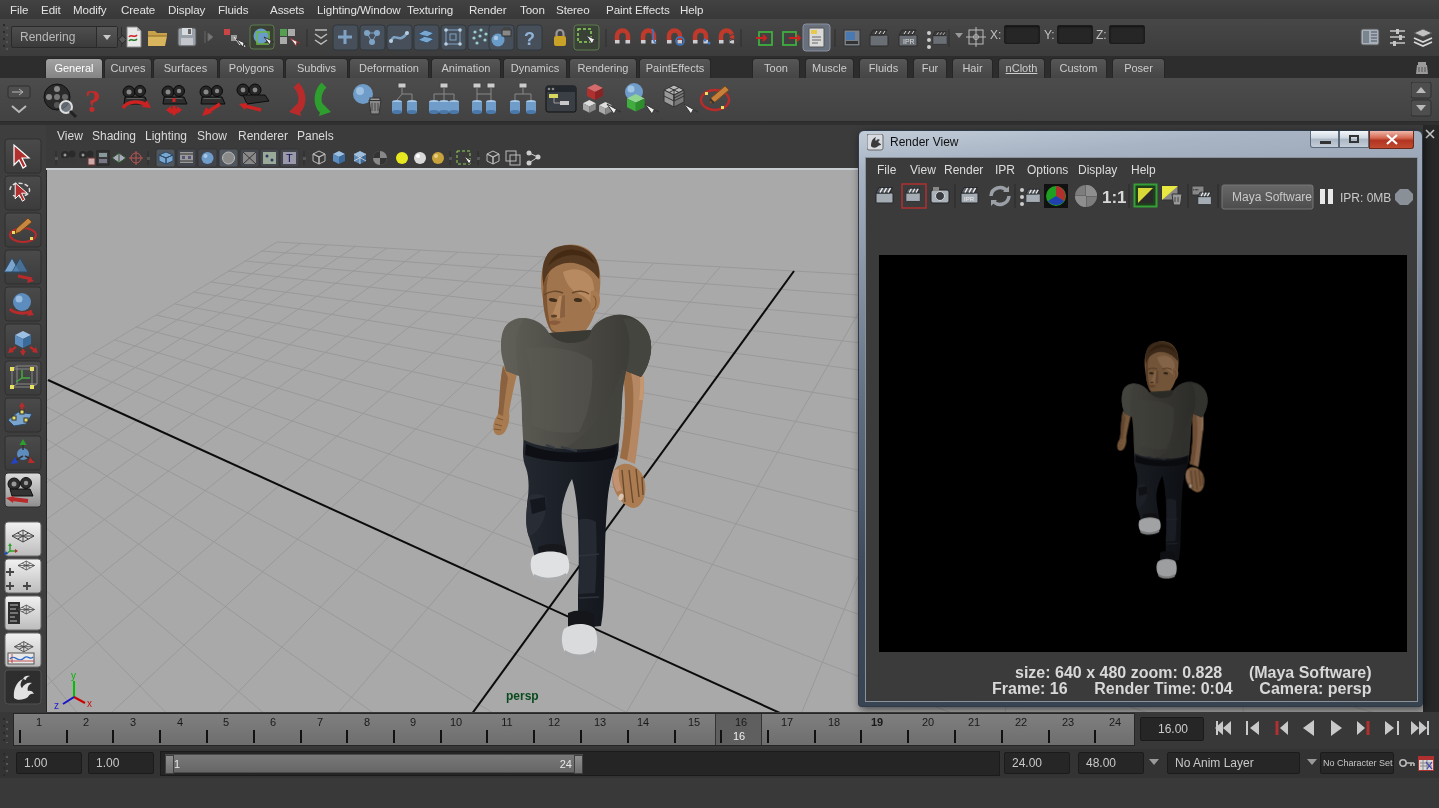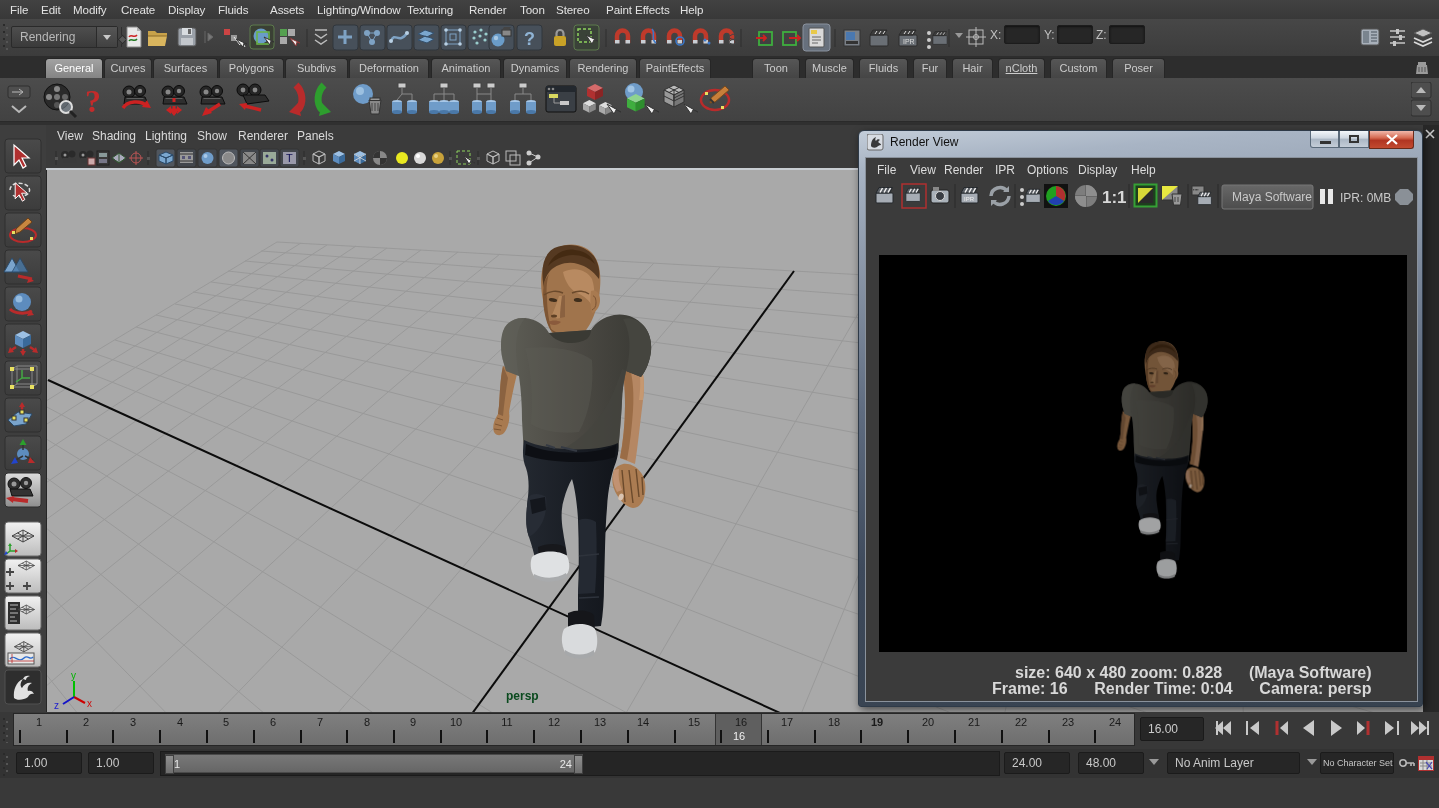--- a/index.html
+++ b/index.html
@@ -55,21 +55,21 @@
 #rvcanvas{position:absolute;left:13px;top:97px;width:528px;height:397px;background:#000;overflow:hidden;}
 .rvstat{position:absolute;color:#d8d8d8;font-size:16px;font-weight:bold;white-space:pre;}
 #behindwin{position:absolute;left:1423px;top:125px;width:16px;height:587px;background:#282828;}
 
 
 #timeline{position:absolute;left:0;top:712px;width:1439px;height:37px;background:#383838;}
 #ruler{position:absolute;left:13px;top:1px;width:1122px;height:33px;background:linear-gradient(#7f7f7f,#6e6e6e);border:1px solid #262626;}
 .fnum{position:absolute;top:2px;font-size:11px;color:#1a1a1a;}
 .ftick{position:absolute;top:16px;width:2px;height:13px;background:#111;}
 #curframe{position:absolute;top:0px;width:47px;height:31px;background:#5f5f5f;border-left:1px solid #333;border-right:1px solid #333;}
-#tcfield{position:absolute;left:1140px;top:5px;width:64px;height:24px;background:#262626;border:1px solid #1a1a1a;border-radius:2px;color:#cccccc;font-size:12px;line-height:23px;padding-left:7px;}
+#tcfield{position:absolute;left:1140px;top:5px;width:64px;height:24px;background:#262626;border:1px solid #1a1a1a;border-radius:2px;color:#cccccc;font-size:12px;line-height:23px;padding-left:17px;}
 
 
 #rangebar{position:absolute;left:0;top:749px;width:1439px;height:29px;background:#333333;}
 .rfield{position:absolute;top:3px;height:22px;white-space:nowrap;overflow:hidden;background:#262626;border:1px solid #1b1b1b;border-radius:2px;color:#c8c8c8;font-size:12px;line-height:21px;padding-left:7px;}
 #rtrack{position:absolute;left:160px;top:2px;width:840px;height:25px;background:#252525;border:1px solid #1b1b1b;}
 #rbar{position:absolute;left:4px;top:2px;width:418px;height:19px;background:linear-gradient(#787878,#666666);border:1px solid #4a4a4a;color:#e8e8e8;font-size:11px;}
 .rhandle{position:absolute;top:0;width:9px;height:19px;background:linear-gradient(#8f8f8f,#6f6f6f);border:1px solid #3f3f3f;}
 .drop7{position:absolute;top:10px;border:5px solid transparent;border-top:6px solid #9a9a9a;}
 
 

